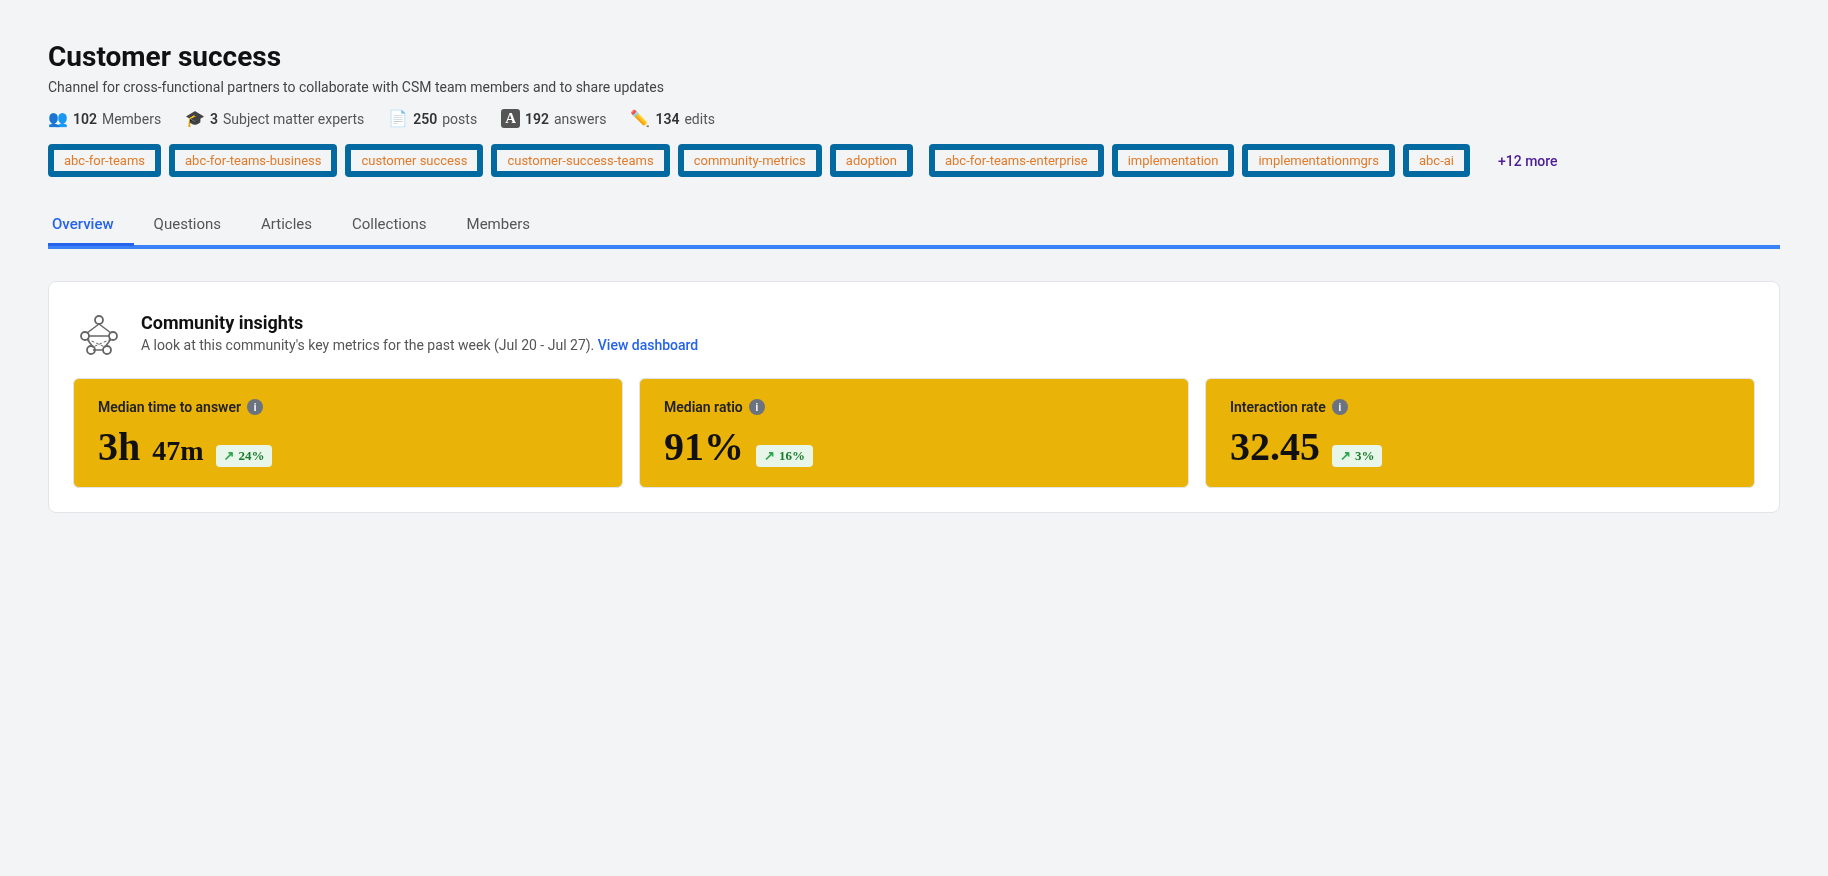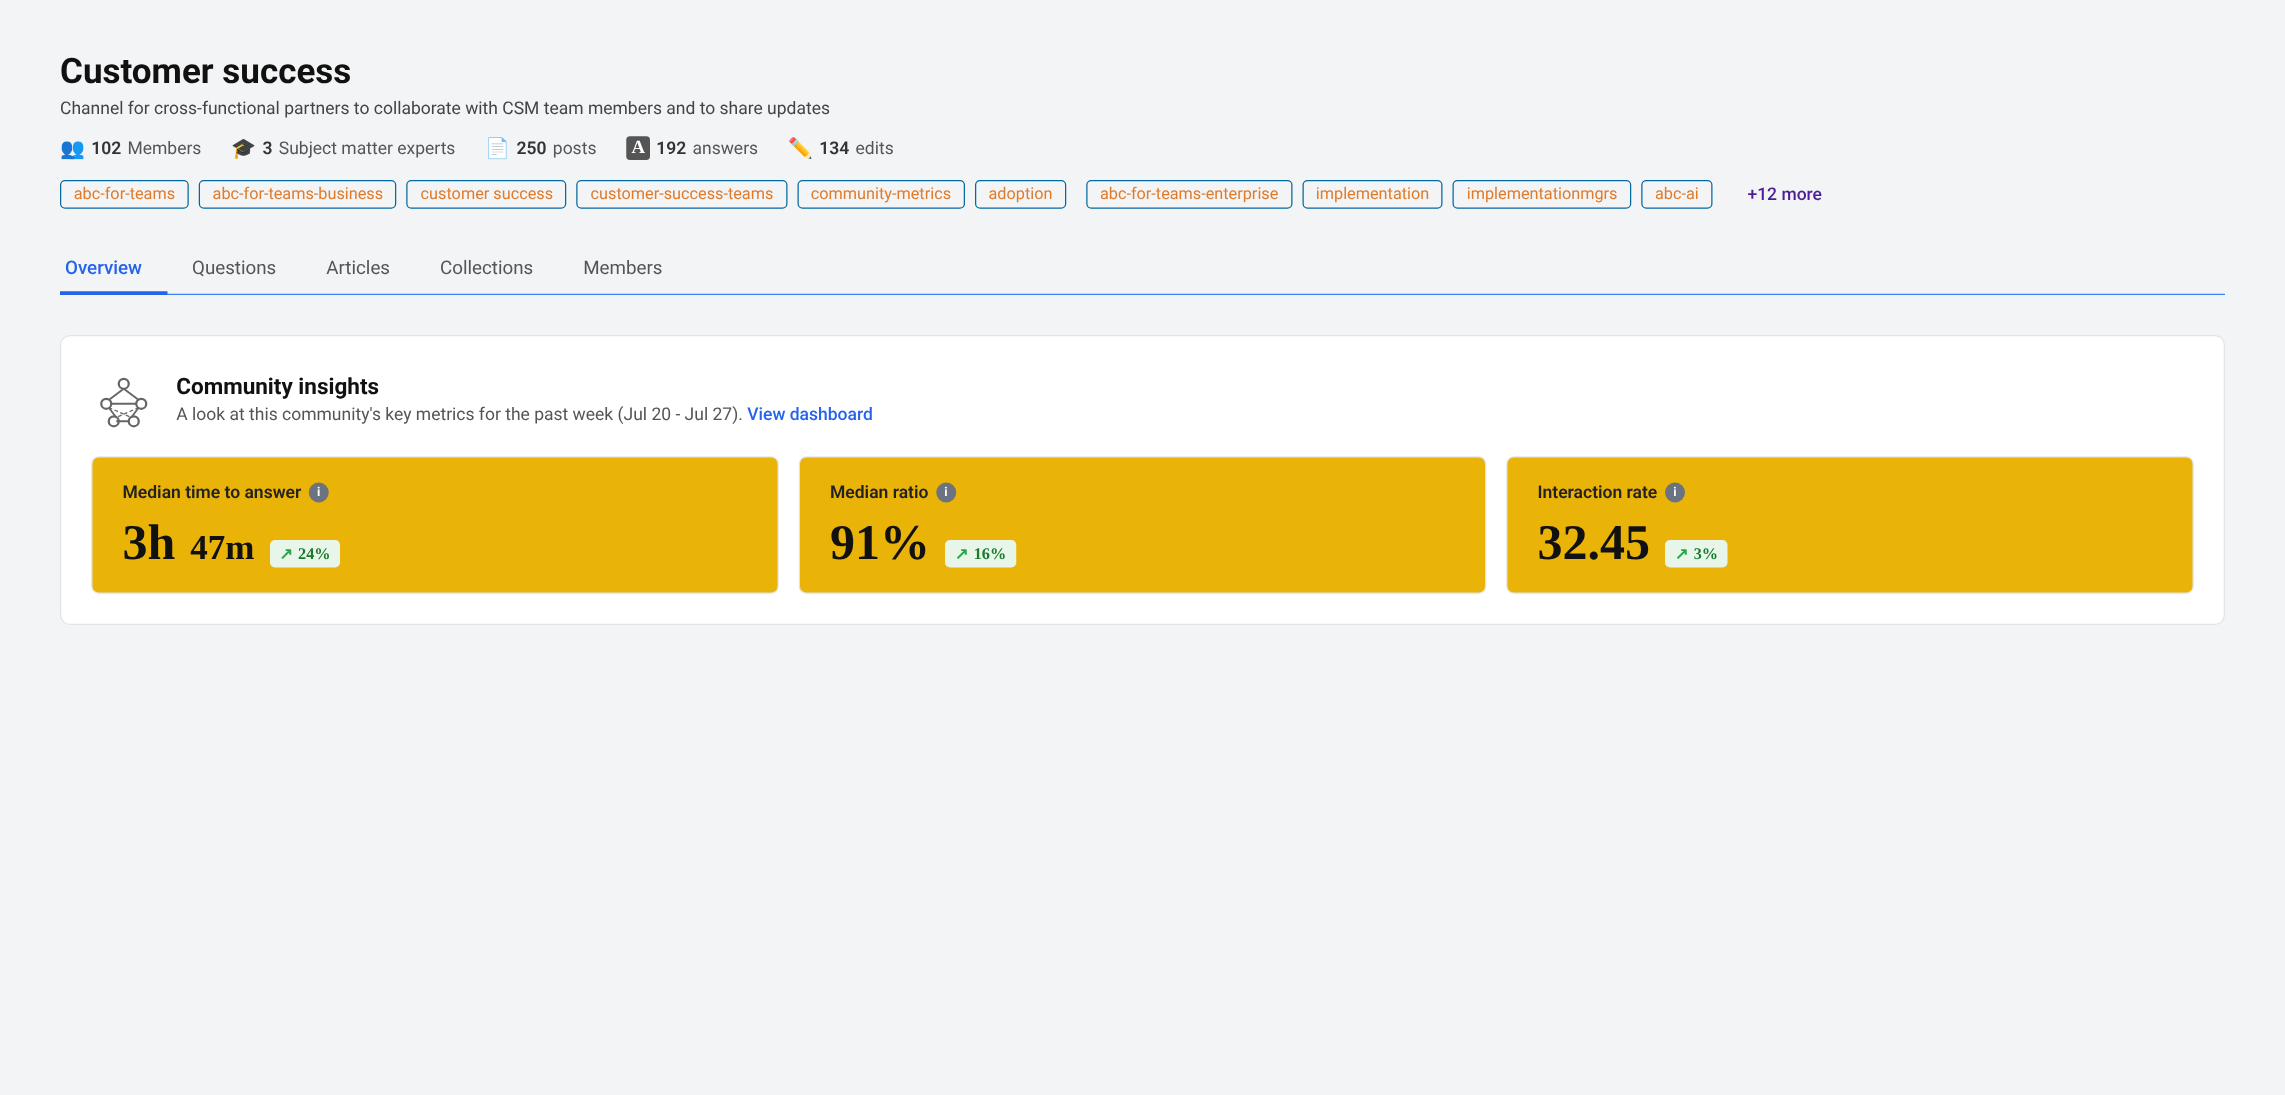--- a/index.html
+++ b/index.html
@@ -51,21 +51,21 @@
     }
 
     .tags-row {
       display: flex;
       flex-wrap: wrap;
       gap: 8px;
       margin-bottom: 28px;
     }
 
     .tag {
-      border: 1px solid #0369a1;
+      border: 6px solid #0369a1;
       color: #e07b2a;
       border-radius: 4px;
       padding: 3px 10px;
       font-size: 13px;
       cursor: pointer;
     }
 
     .tag-more {
       color: #4c1d95;
       font-size: 14px;
@@ -73,21 +73,21 @@
       cursor: pointer;
       padding: 3px 6px;
       display: flex;
       align-items: center;
       margin-left: 14px;
     }
 
     .tabs-row {
       display: flex;
       gap: 0;
-      border-bottom: 1px solid #3b82f6;
+      border-bottom: 4px solid #3b82f6;
       margin-bottom: 24px;
     }
 
     .tab {
       padding: 10px 20px;
       font-size: 15px;
       color: #555;
       cursor: pointer;
       border-bottom: 3px solid transparent;
       margin-bottom: -1px;

